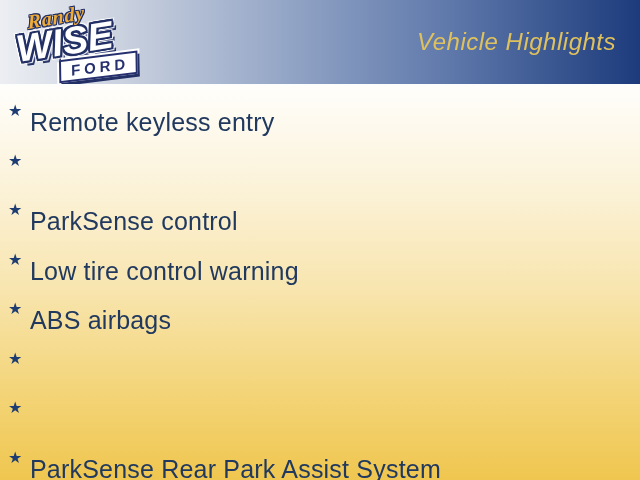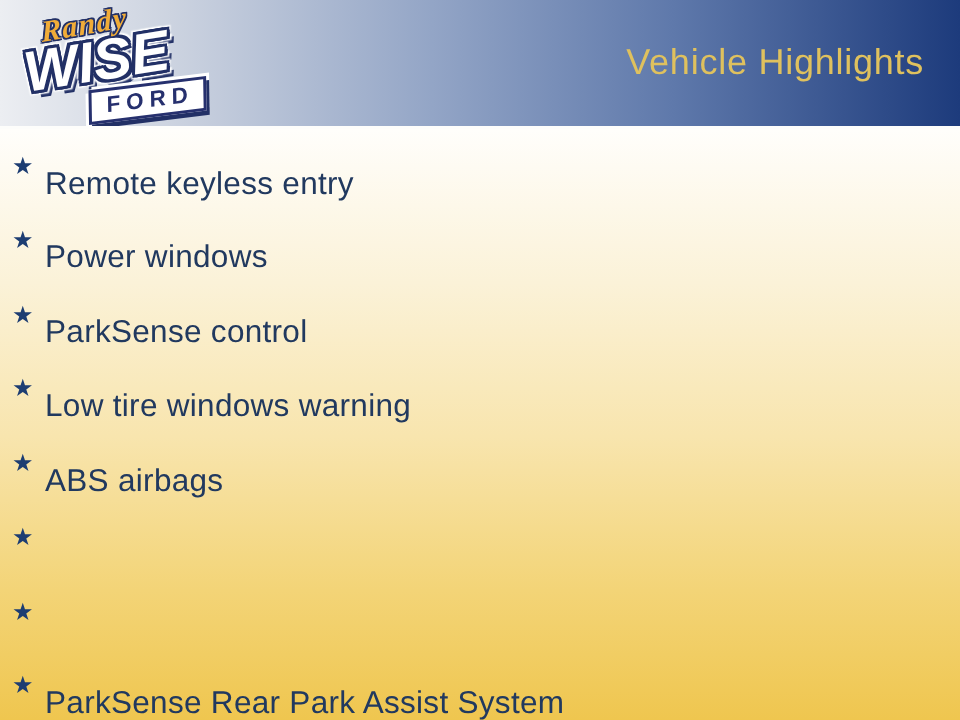--- a/index.html
+++ b/index.html
@@ -36,20 +36,21 @@
     background: #fdfdfb;
   }
   .header-title {
     position: absolute;
     top: 28px;
     right: 24px;
     font-size: 24px;
     letter-spacing: 0.5px;
     color: #dfc15e;
     white-space: nowrap;
+    font-style: italic;
   }
 
   
   .logo {
     position: absolute;
     left: 14px;
     top: 2px;
     width: 140px;
     height: 80px;
     transform: rotate(-2deg);
@@ -135,21 +136,21 @@
     align-items: center;
   }
   .star {
     width: 22px;
     font-size: 16px;
     color: #1d3d72;
     text-align: left;
     flex: 0 0 22px;
   }
   .feature-label {
-    font-size: 21px;
+    font-size: 25px;
     color: #21395f;
     letter-spacing: 0.2px;
     margin-top: 24px;
   }
 </style>
 </head>
 <body>
 
 <div class="slide">
 
@@ -164,29 +165,28 @@
   <div class="header-rule"></div>
 
   <div class="body-area">
     <ul class="features">
       <li class="feature-row">
         <span class="star">★</span>
         <span class="feature-label">Remote keyless entry</span>
       </li>
       <li class="feature-row">
         <span class="star">★</span>
-        <span class="feature-label">Power windows</span>
       </li>
       <li class="feature-row">
         <span class="star">★</span>
         <span class="feature-label">ParkSense control</span>
       </li>
       <li class="feature-row">
         <span class="star">★</span>
-        <span class="feature-label">Low tire windows warning</span>
+        <span class="feature-label">Low tire control warning</span>
       </li>
       <li class="feature-row">
         <span class="star">★</span>
         <span class="feature-label">ABS airbags</span>
       </li>
       <li class="feature-row">
         <span class="star">★</span>
       </li>
       <li class="feature-row">
         <span class="star">★</span>

